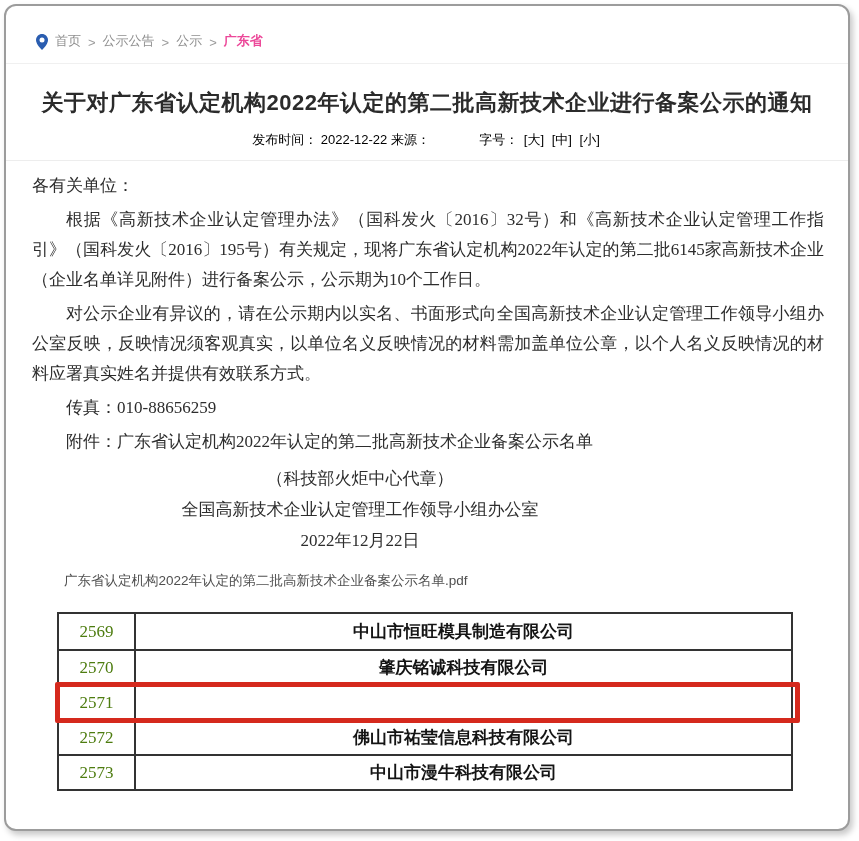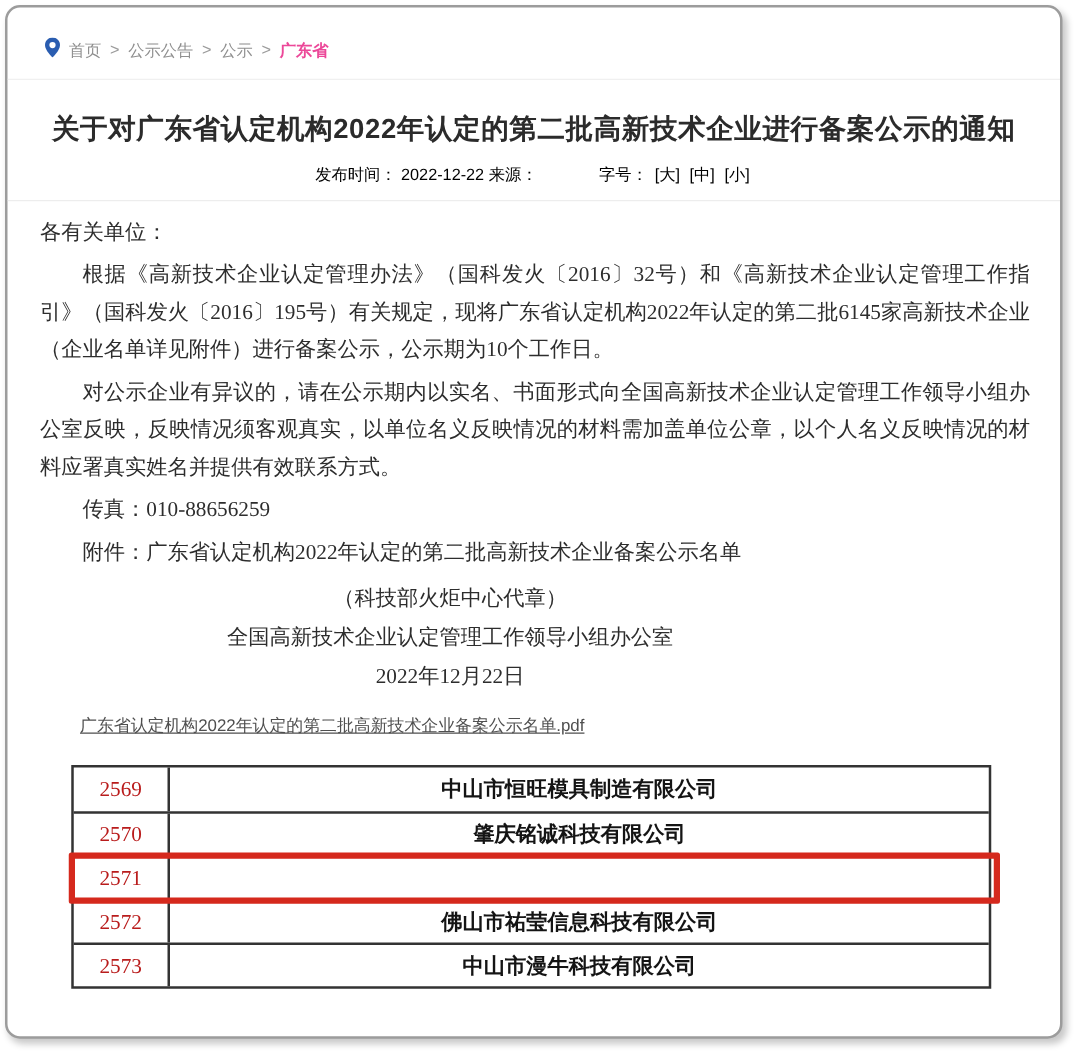--- a/index.html
+++ b/index.html
@@ -4,48 +4,48 @@
 <style>
   * { margin:0; padding:0; box-sizing:border-box; }
   html,body { width:859px; height:841px; background:#ffffff; font-family:"Liberation Sans", sans-serif; }
   .frame {
     position:absolute; left:4px; top:4px; width:846px; height:827px;
     background:#fff; border:2px solid #9c9c9c; border-radius:12px;
     box-shadow:3px 4px 6px rgba(0,0,0,0.22);
     overflow:hidden;
   }
   
-  .breadcrumb { display:flex; align-items:flex-start; gap:7px; padding:26px 12px 0 30px; font-size:13px; color:#8f8f8f; }
+  .breadcrumb { display:flex; align-items:flex-end; gap:7px; padding:26px 12px 0 30px; font-size:13px; color:#8f8f8f; }
   .breadcrumb .crumb { cursor:pointer; }
   .breadcrumb .bsep { color:#9c9c9c; }
   .crumb-current { color:#ec4899; font-weight:bold; }
   .sep1 { border-bottom:1px solid #f0f0f0; margin-top:13px; }
   
   .title { margin-top:24px; text-align:center; font-size:22px; font-weight:bold; color:#2b2b2b; letter-spacing:0.5px; }
   .meta { margin-top:13px; text-align:center; font-size:13px; color:#000000; }
   .meta .gap { display:inline-block; width:42px; }
   .size-opt { margin:0 2px; cursor:pointer; }
   .sep2 { border-bottom:1px solid #ededed; margin-top:11px; }
   
   .doc { padding:10px 24px 0 26px; font-family:"Liberation Serif","DejaVu Serif",serif;
          font-size:17px; color:#2d2d2d; line-height:30px; text-align:justify; }
   .salutation { margin-top:0; }
   .para { text-indent:2em; margin-top:4px; }
   .fax-line, .attach-line { text-indent:2em; margin-top:4px; }
   .sig { width:656px; text-align:center; margin-top:6px; line-height:31px; }
   .disclosure { margin-top:2px; text-indent:2em; }
   .pdf-link { margin:10px 0 0 32px; font-family:"Liberation Sans",sans-serif; font-size:13.5px;
-              color:#4f4f4f; cursor:pointer; text-align:left; text-indent:0;text-decoration:underline; }
+              color:#4f4f4f; cursor:pointer; text-align:left; text-indent:0; }
   
   .table-wrap { margin:16px 0 0 51px; width:736px; border:2px solid #333; }
   .trow { display:flex; height:35px; border-top:2px solid #333; }
   .trow:first-child { border-top:none; }
   .cell { display:flex; align-items:center; justify-content:center; }
   .cell-no { width:77px; border-right:2px solid #333;
-             font-family:"Liberation Serif","DejaVu Serif",serif; font-size:17px; color:#b91c1c; }
+             font-family:"Liberation Serif","DejaVu Serif",serif; font-size:17px; color:#4d7c0f; }
   .cell-co { flex:1; font-weight:700; font-size:17px; color:#141414; }
   .trow.hl { position:relative; }
   .trow.hl::after {
     content:""; position:absolute; top:-4px; bottom:-4px; left:-4px; right:-9px;
     border:5px solid #d5291d; border-radius:2px; pointer-events:none; z-index:3;
   }
   .pin-icon { flex:0 0 auto; margin-top:-2px; }
 </style>
 </head>
 <body>

